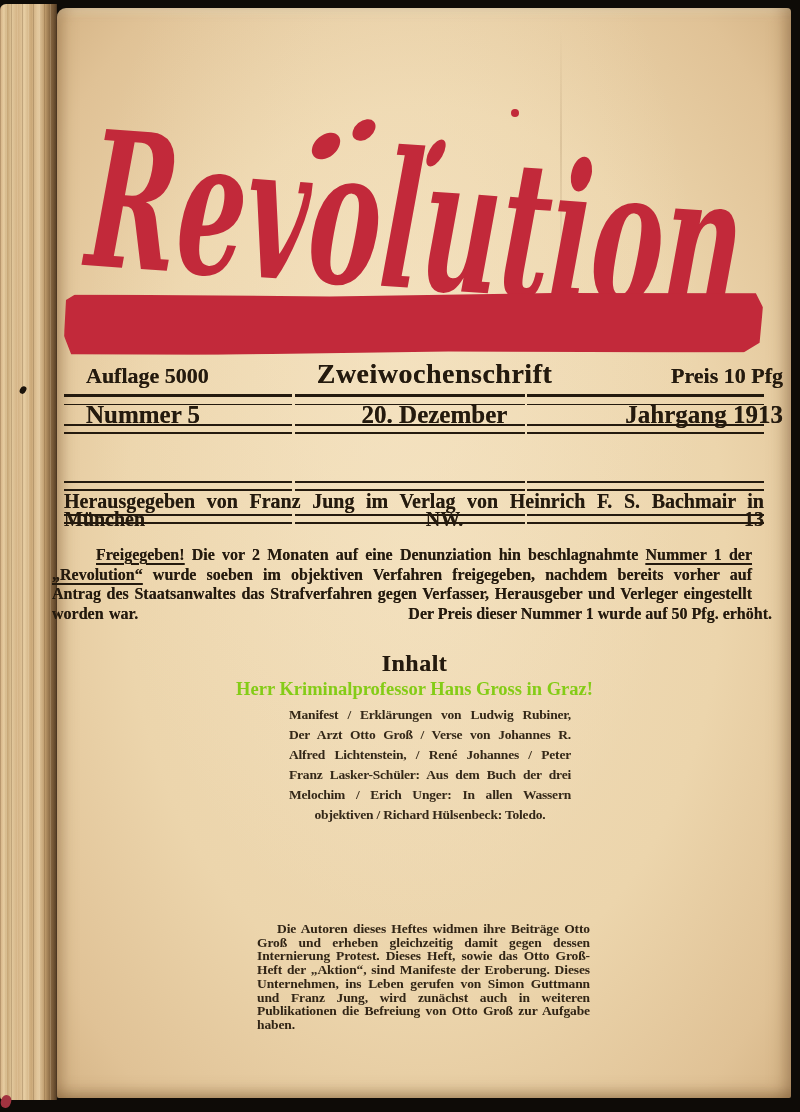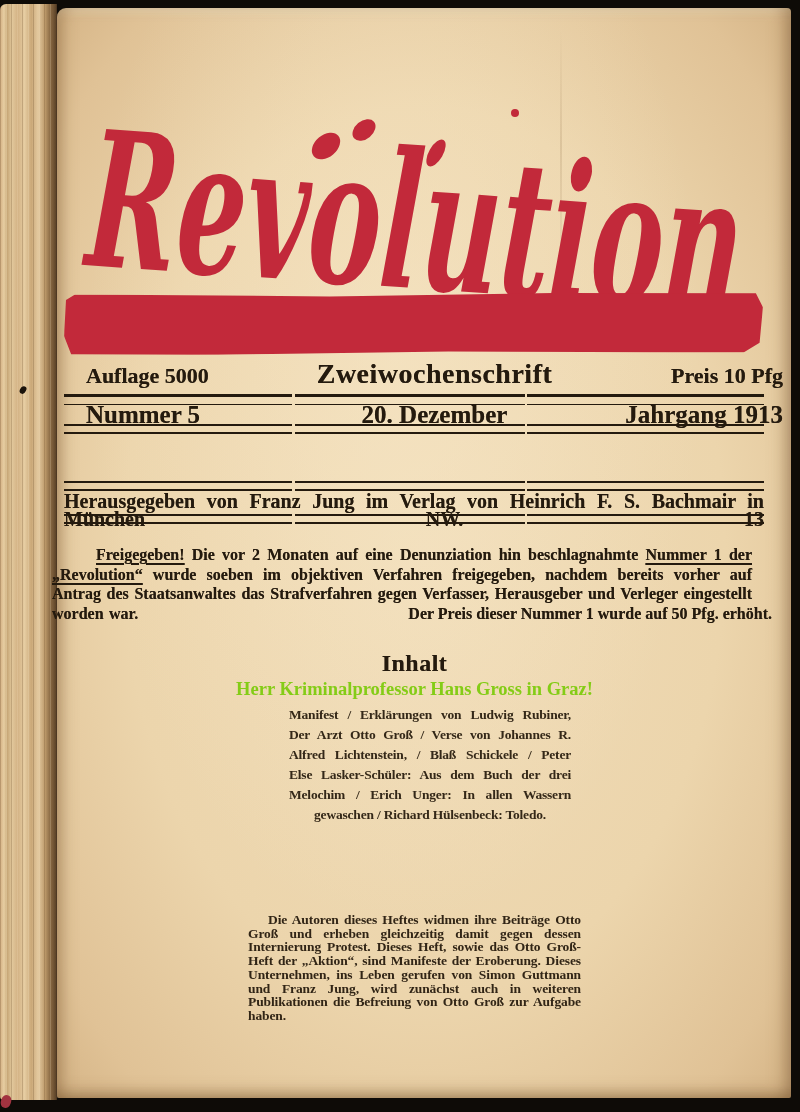--- a/index.html
+++ b/index.html
@@ -103,21 +103,21 @@
     position:absolute;left:66px;top:679px;width:697px;text-align:center;
     font-size:18.5px;font-weight:bold;color:#84cc16;
   }
   .contents-list{
     position:absolute;left:289px;top:705px;width:282px;margin:0;padding:0;list-style:none;
     font-size:13.5px;font-weight:bold;line-height:20px;color:#342818;letter-spacing:-.2px;
   }
   .contents-list li{text-align:justify;text-align-last:justify;}
   .contents-list li:last-child{text-align-last:center;}
   .dedication{
-    position:absolute;left:248px;top:913px;width:333px;margin:0;
+    position:absolute;left:248px;top:913px;width:333px;margin:9px;
     font-size:13.5px;font-weight:bold;line-height:13.7px;color:#312516;
     text-align:justify;text-indent:20px;letter-spacing:-.1px;
   }
 </style>
 </head>
 <body>
 
 <div class="scan">
 
   <div class="binding"></div>
@@ -161,25 +161,25 @@
   <div class="contents-heading ink">Inhalt</div>
   <div class="contents-sub">Herr Kriminalprofessor Hans Gross in Graz!</div>
   <ul class="contents-list">
 
       <li>Manifest / Erklärungen von Ludwig Rubiner,</li>
 
 
       <li>Der Arzt Otto Groß / Verse von Johannes R.</li>
 
 
-      <li>Alfred Lichtenstein, / Blaß Schickele / Peter</li>
+      <li>Alfred Lichtenstein, / René Johannes / Peter</li>
 
 
-      <li>Else Lasker-Schüler: Aus dem Buch der drei</li>
+      <li>Franz Lasker-Schüler: Aus dem Buch der drei</li>
 
       <li>Melochim / Erich Unger: In allen Wassern</li>
 
-      <li>gewaschen / Richard Hülsenbeck: Toledo.</li>
+      <li>objektiven / Richard Hülsenbeck: Toledo.</li>
     </ul>
 
   <p class="dedication"><span>Die Autoren dieses Heftes widmen ihre Beiträge Otto Groß und erheben gleichzeitig damit gegen dessen Internierung Protest. Dieses Heft, sowie das Otto Groß-Heft der „Aktion“, sind Manifeste der </span><b>Eroberung.</b><span> Dieses Unternehmen, ins Leben gerufen von Simon Guttmann und Franz Jung, wird zunächst auch in weiteren Publikationen die Befreiung von Otto Groß zur Aufgabe haben.</span></p>
 
 </div>
 
 </body></html>

